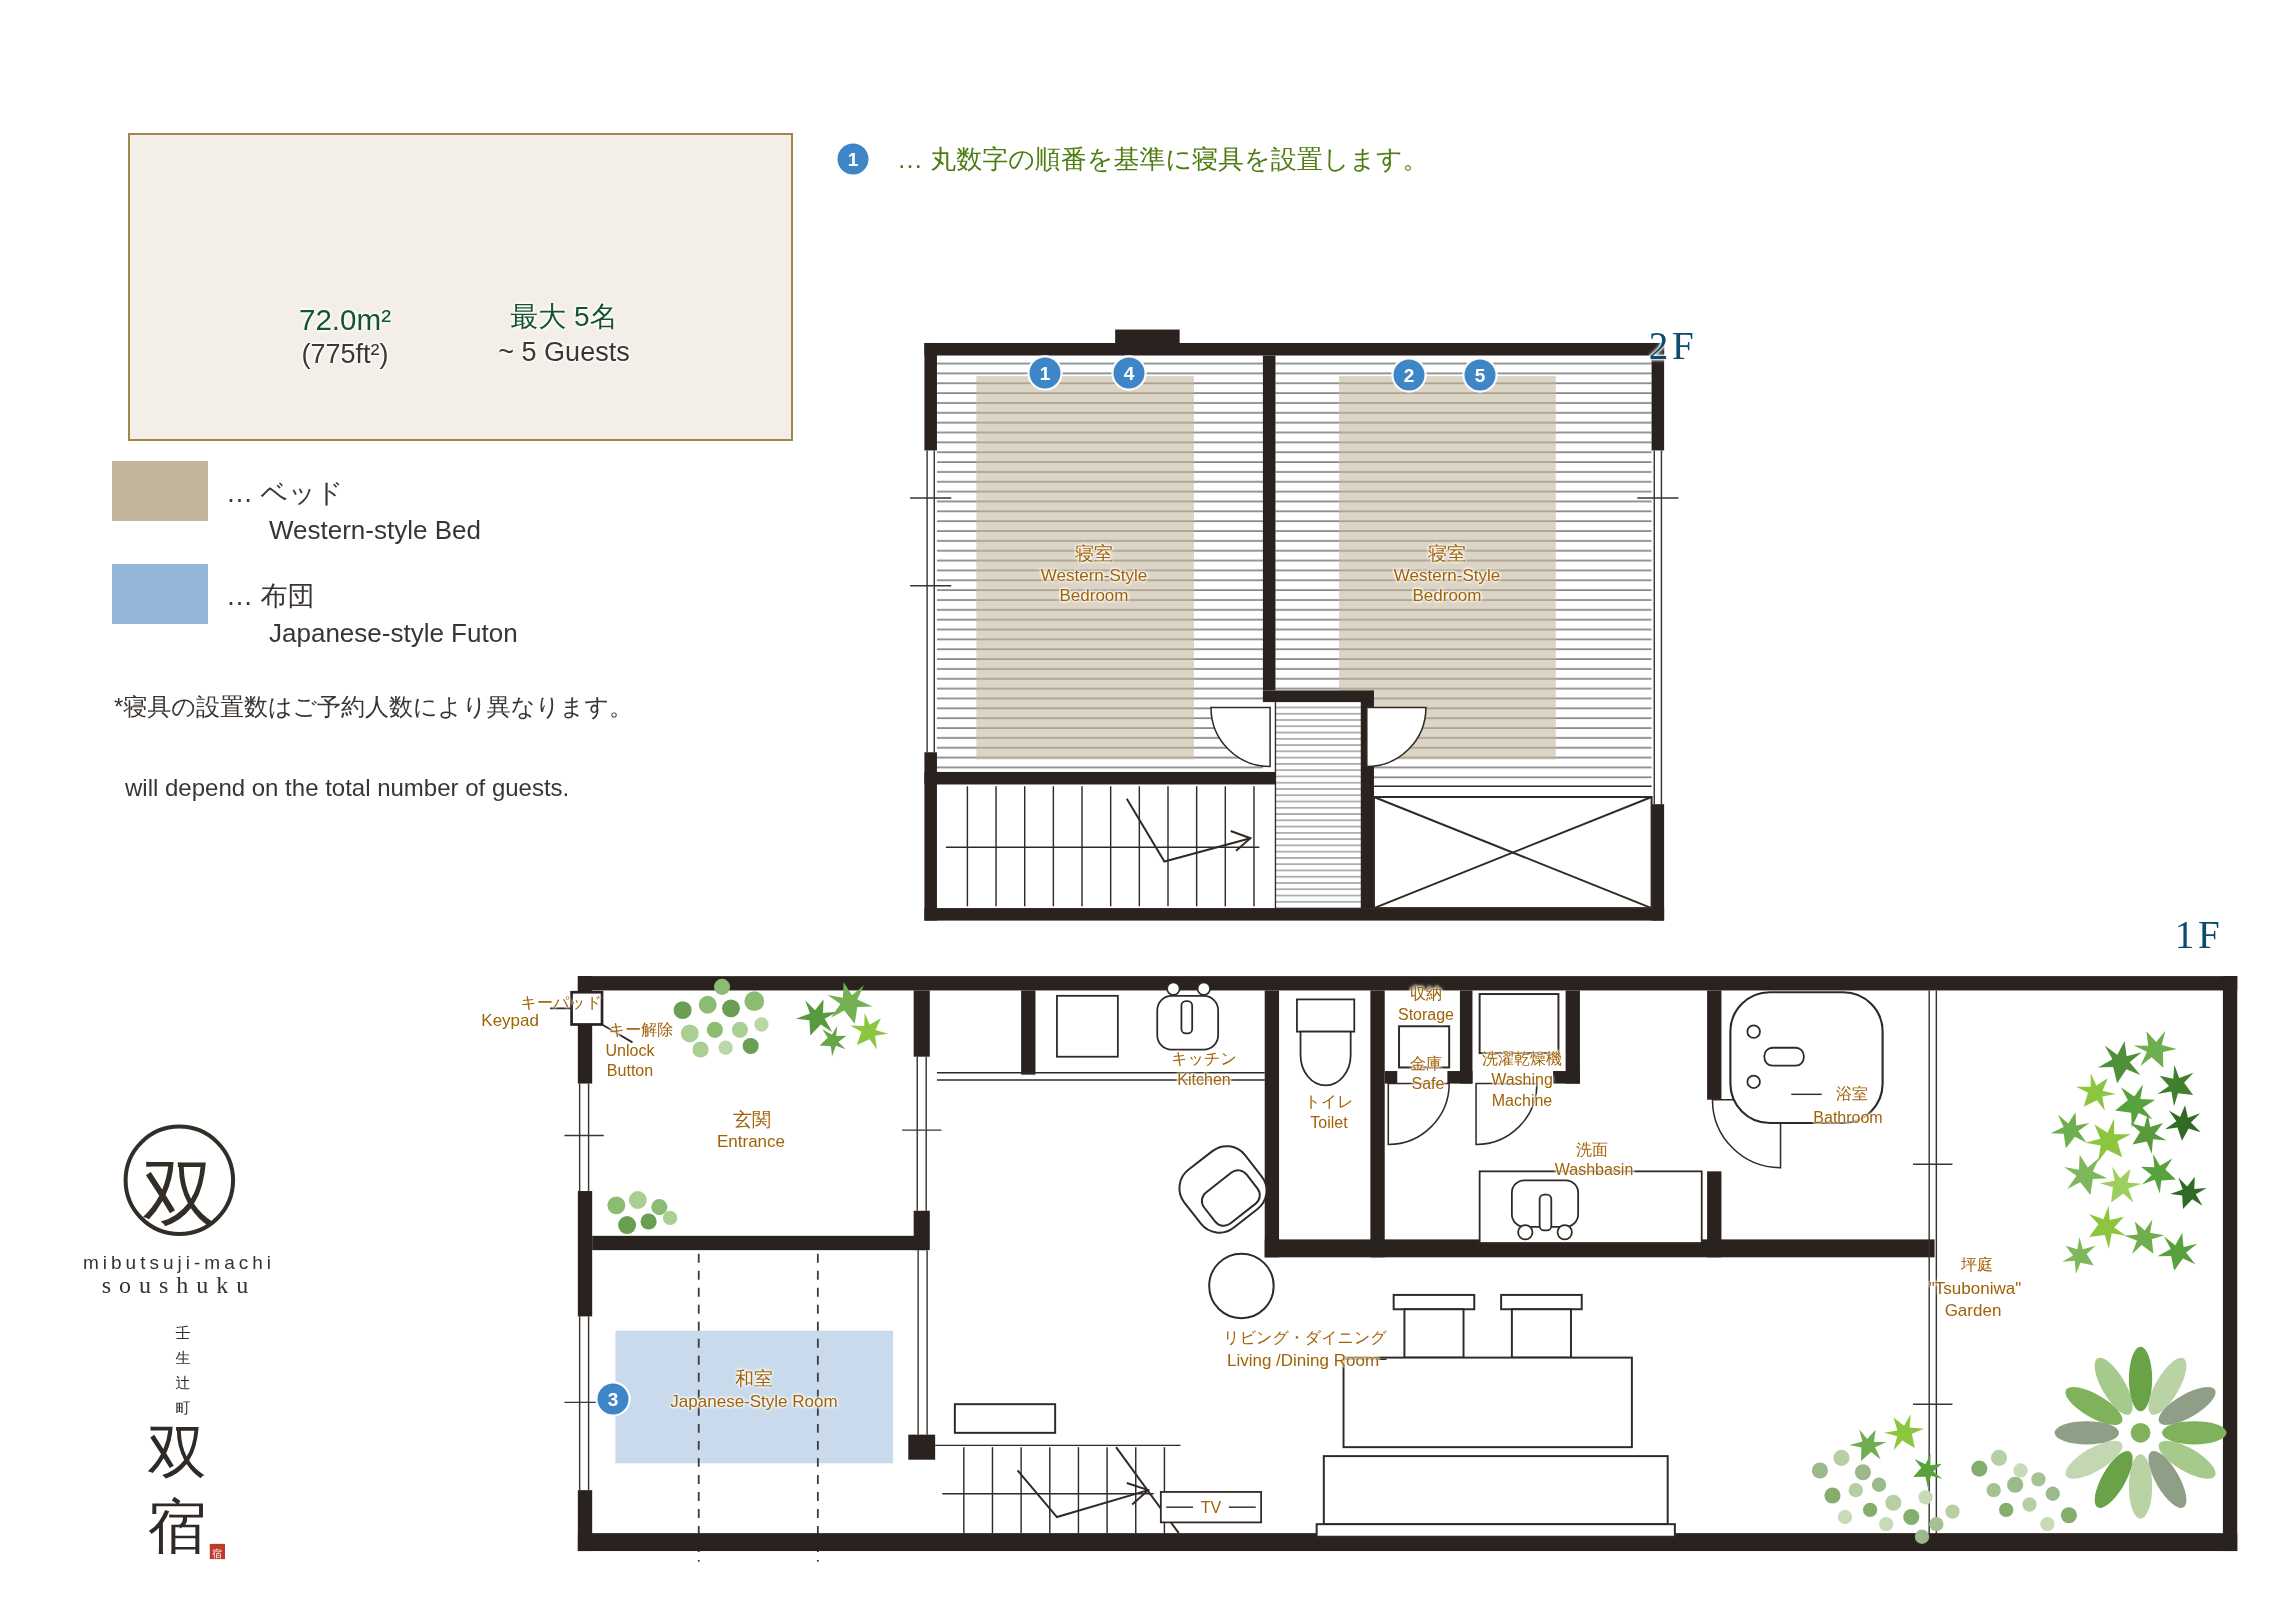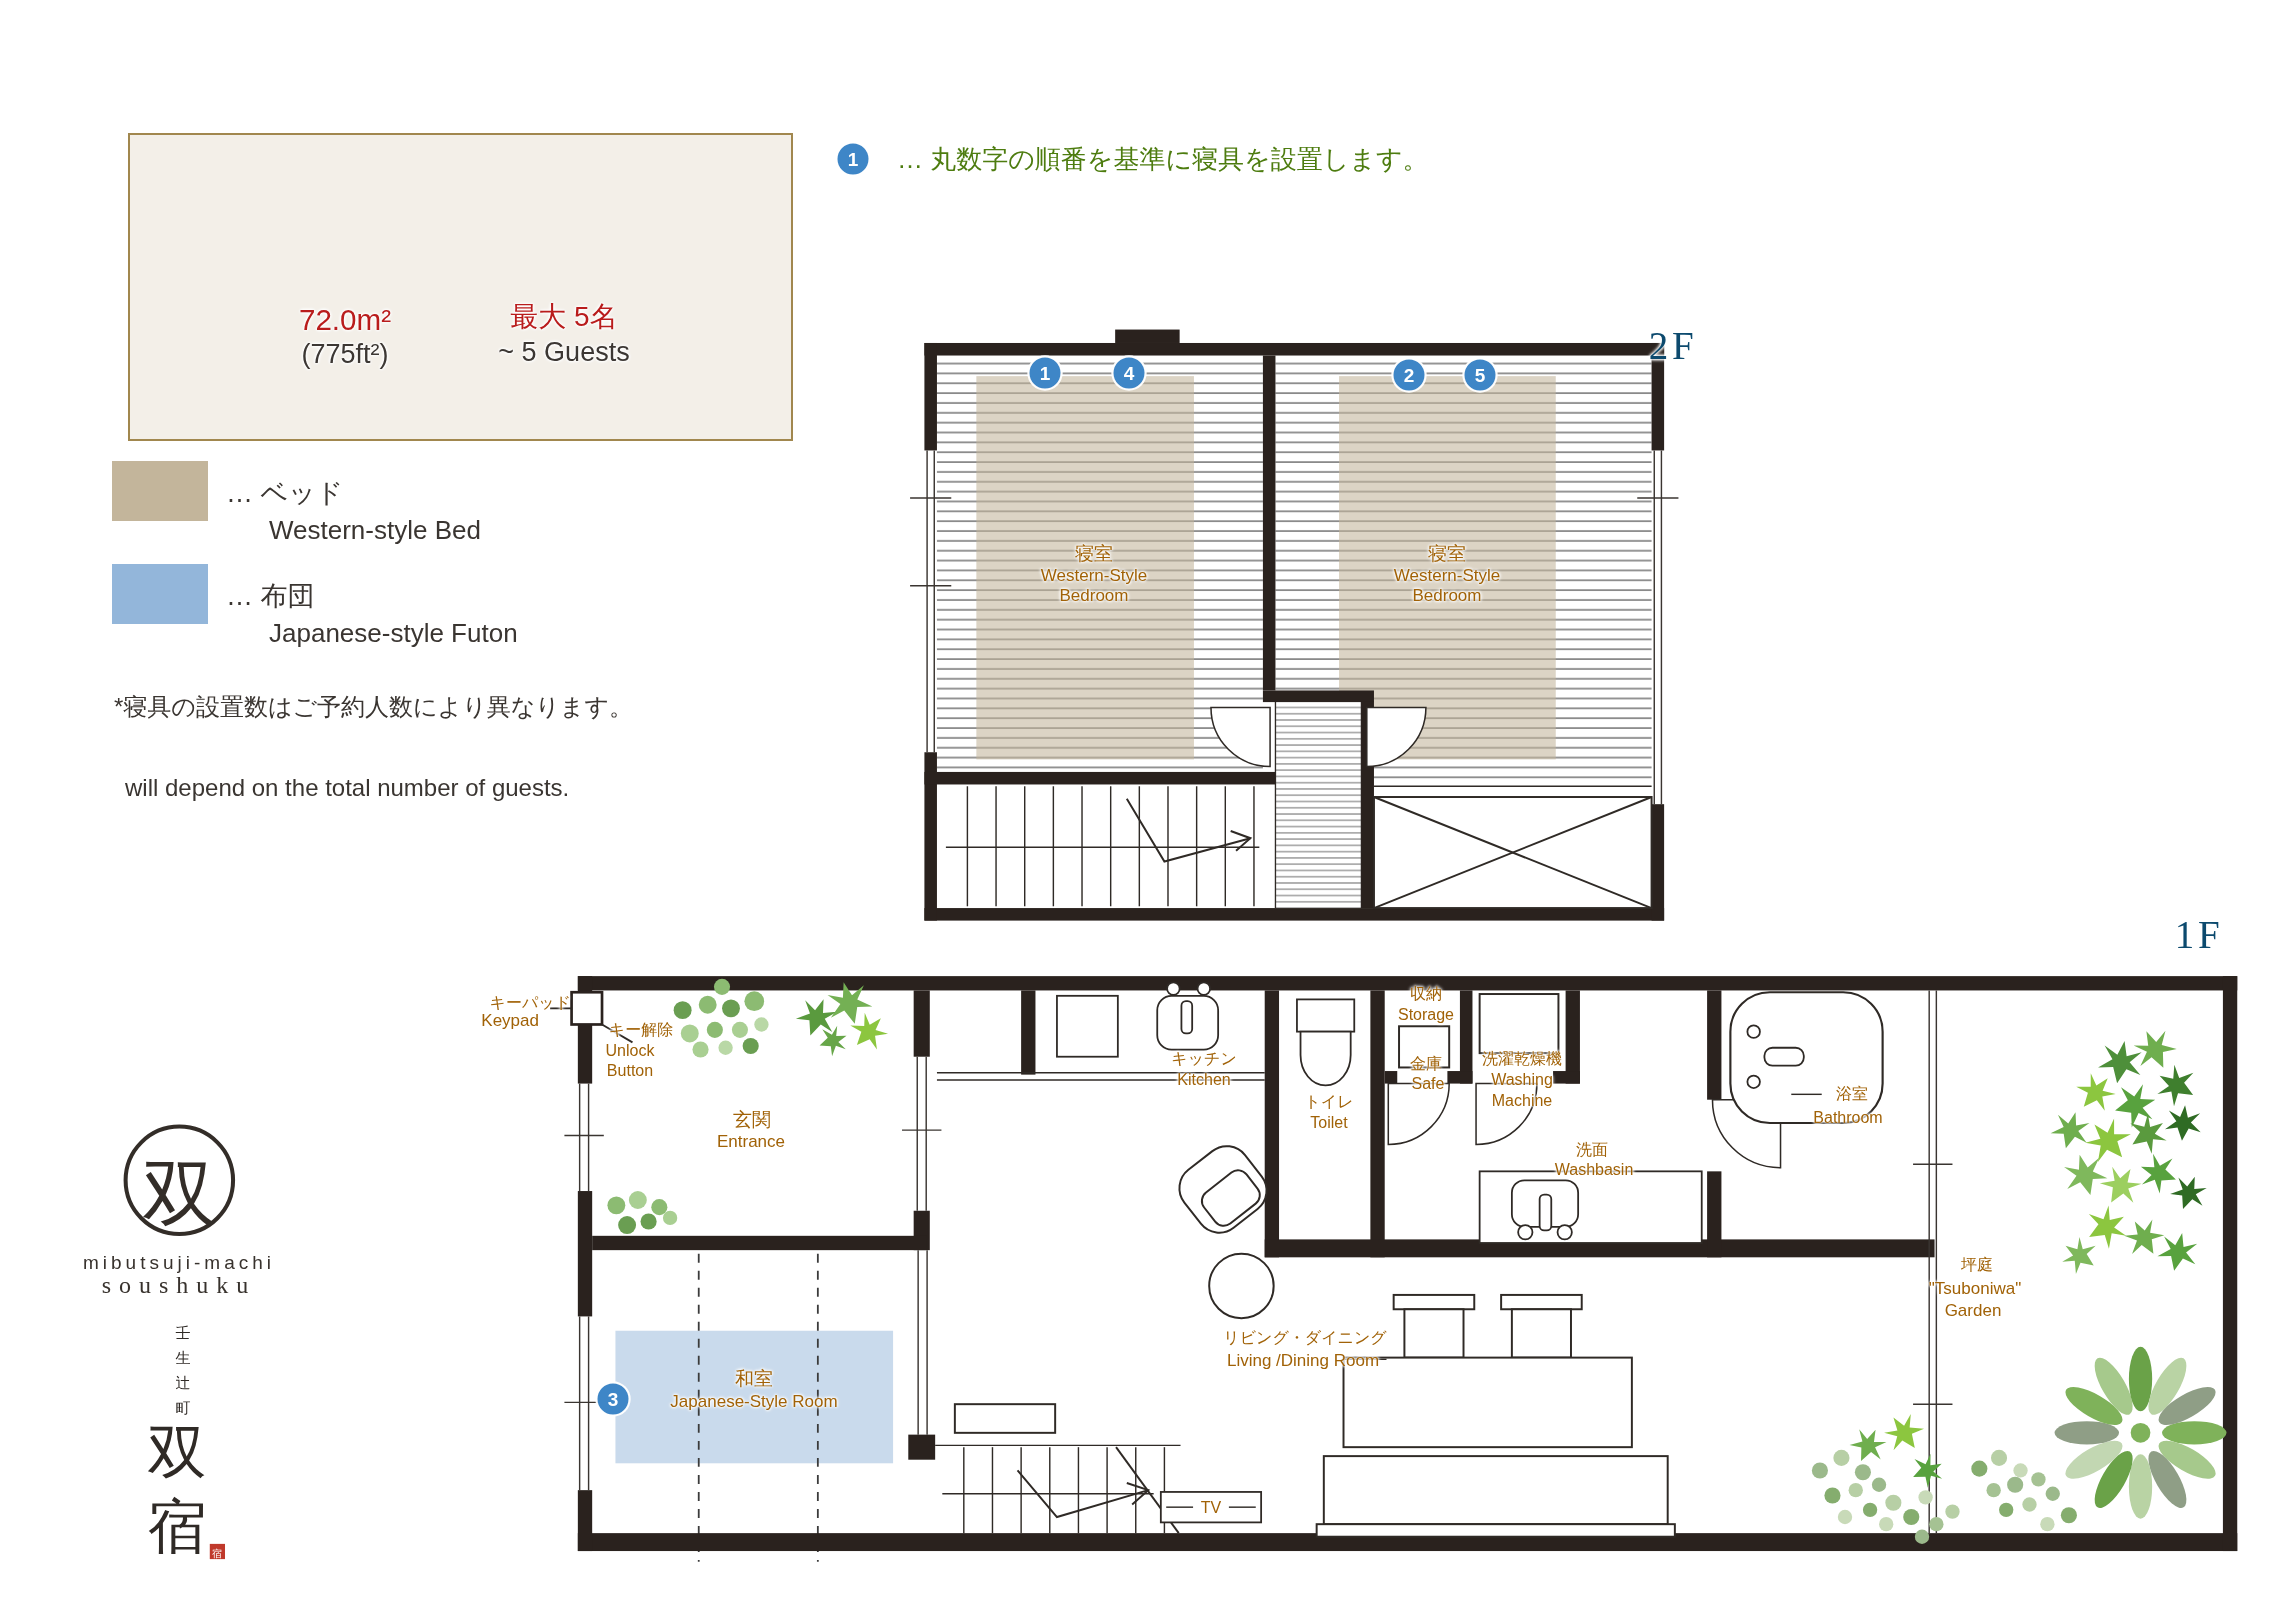--- a/index.html
+++ b/index.html
@@ -13,21 +13,21 @@
   .jp{font-size:19px;}
   .en{font-size:17px;}
   .sm{font-size:16px;}
   .serif{font-family:"Liberation Serif",serif;}
   .floor-tag{font-family:Liberation Serif, serif;font-size:39px;color:#0c4a6e;letter-spacing:3.6px;}
   .bubble{position:absolute;z-index:4;transform:translate(-50%,-50%);width:31px;height:31px;border-radius:50%;
           color:#fff;font-size:19px;font-weight:bold;line-height:31px;text-align:center;
           box-shadow:0 0 0 2.2px rgba(255,255,255,.95);}
   .info-box{position:absolute;left:128px;top:133px;width:665px;height:308px;z-index:2;
             background:#f3efe8;border:2.2px solid #a1874e;box-sizing:border-box;}
-  .big{font-size:29.6px;color:#b91c1c;}
+  .big{font-size:29.6px;color:#14532d;}
   .med{font-size:27px;color:#3c3733;}
   .legend-swatch{position:absolute;z-index:2;width:96px;height:60px;}
   .note{position:absolute;z-index:2;font-size:24px;color:#3a3531;white-space:nowrap;}
   .anno-jp{position:absolute;z-index:2;font-size:26px;color:#4d7c0f;white-space:nowrap;}
   .anno-en{position:absolute;z-index:2;font-size:25px;color:#332e2b;white-space:nowrap;}
   .logo-txt{position:absolute;z-index:3;transform:translateX(-50%);white-space:nowrap;color:#38322d;}
   .vchar{position:absolute;z-index:3;transform:translateX(-50%);font-family:"Liberation Serif",serif;color:#2f2a26;}
 </style>
 </head>
 <body>
@@ -420,21 +420,21 @@
 <div class="lbl jp" style="left:1447px;top:543px;">寝室</div>
 <div class="lbl en" style="left:1447px;top:566px;">Western-Style</div>
 <div class="lbl en" style="left:1447px;top:586px;">Bedroom</div>
 <div class="bubble" style="left: 1045px; top: 373px; background: rgb(62, 134, 199);">1</div>
 <div class="bubble" style="left: 1129px; top: 373px; background: rgb(62, 134, 199);">4</div>
 <div class="bubble" style="left: 1409px; top: 375px; background: rgb(62, 134, 199);">2</div>
 <div class="bubble" style="left: 1480px; top: 375px; background: rgb(62, 134, 199);">5</div>
 
 <div class="lbl floor-tag" style="left:2199px;top:913px;">1F</div>
 <div class="lbl en ra" style="left:539px;top:971px;margin-top:40px;">Keypad</div>
-<div class="lbl sm ra" style="left:571px;top:994px;">キーパッド</div>
+<div class="lbl sm ra" style="left:602px;top:994px;">キーパッド</div>
 <div class="lbl sm" style="left:641px;top:1021px;">キー解除</div>
 <div class="lbl sm" style="left:630px;top:1042px;">Unlock</div>
 <div class="lbl sm" style="left:630px;top:1062px;">Button</div>
 <div class="lbl jp" style="left:752px;top:1109px;">玄関</div>
 <div class="lbl en" style="left:751px;top:1132px;">Entrance</div>
 <div class="lbl sm" style="left:1204px;top:1050px;">キッチン</div>
 <div class="lbl sm" style="left:1204px;top:1071px;">Kitchen</div>
 <div class="lbl sm" style="left:1329px;top:1093px;">トイレ</div>
 <div class="lbl sm" style="left:1329px;top:1114px;">Toilet</div>
 <div class="lbl sm" style="left:1426px;top:985px;">収納</div>

